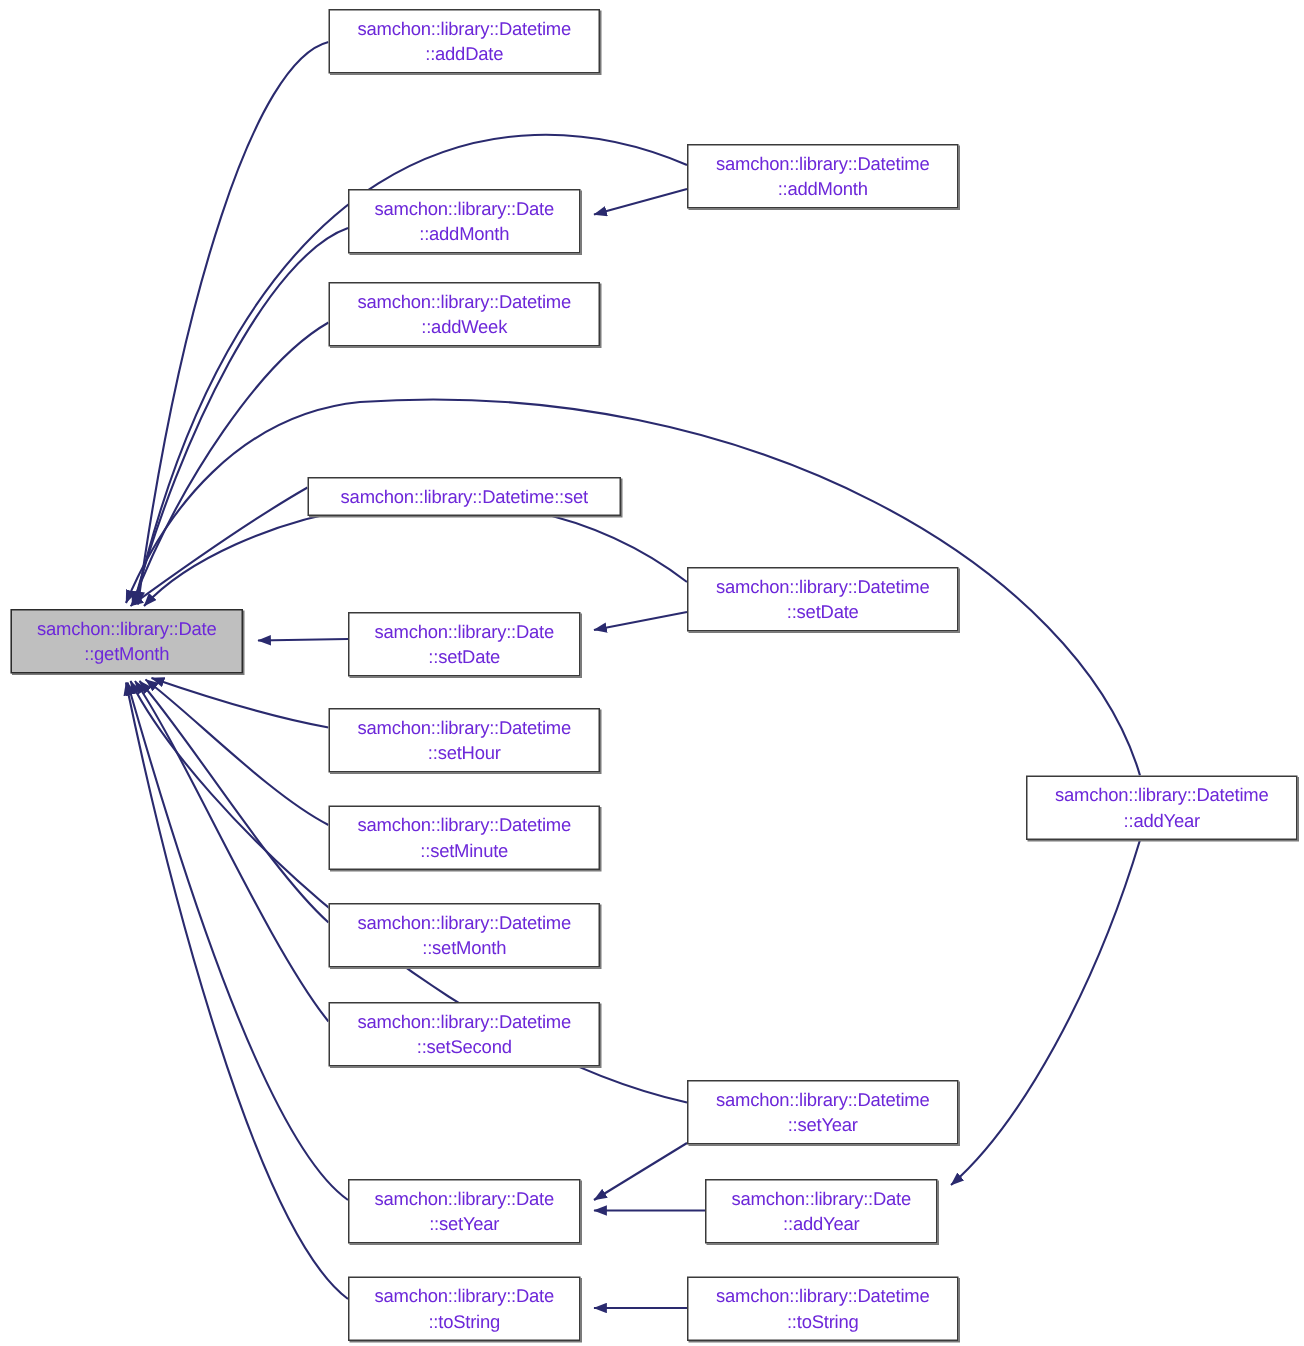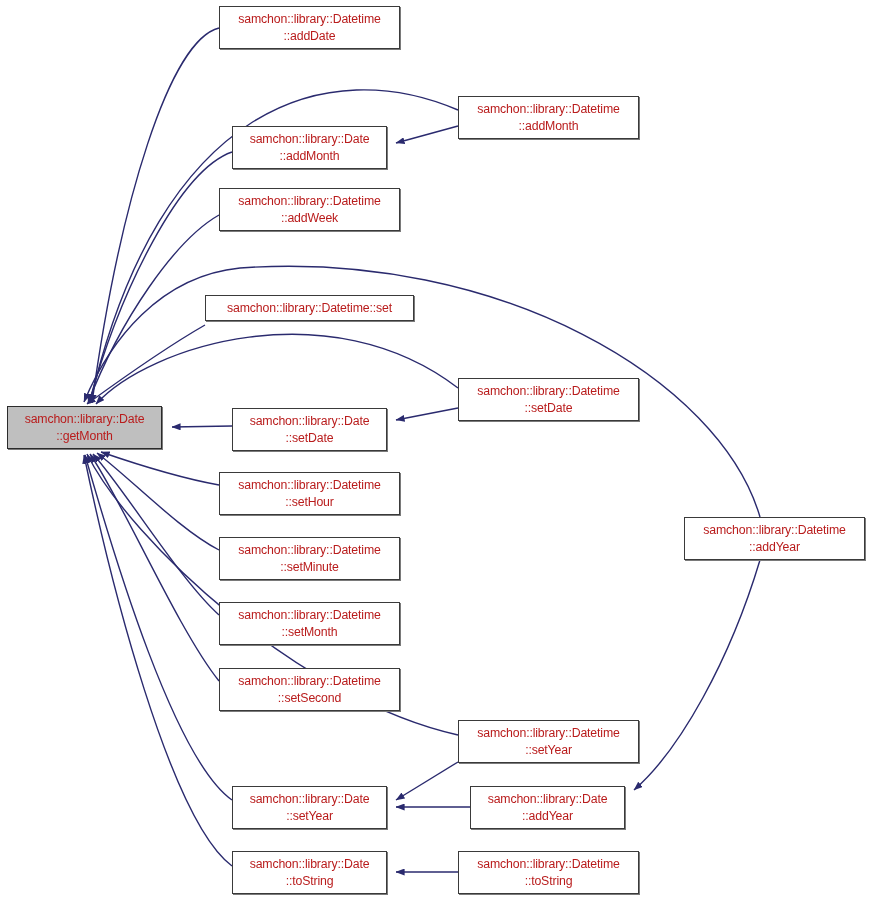--- a/index.html
+++ b/index.html
@@ -29,21 +29,21 @@
   }
   .gnode {
     position: absolute;
     box-sizing: border-box;
     border: 1px solid #3a3a3a;
     background: #ffffff;
     display: flex;
     align-items: center;
     justify-content: center;
     text-align: center;
-    color: #b91c1c;
+    color: #6d28d9;
     font-size: 12.3px;
     line-height: 16.5px;
     letter-spacing: -0.15px;
     white-space: pre-line;
     box-shadow: 1px 1px 0 0 #7a7a7a;
   }
   .gnode.current {
     background: #bfbfbf;
     border-color: #2b2b2b;
   }
@@ -90,21 +90,21 @@
       <div class="gnode current" style="left: 7px; top: 406px; width: 155px; height: 43px;"><span class="lbl">samchon::library::Date
 ::getMonth</span></div>
       <div class="gnode" style="left: 219px; top: 6px; width: 181px; height: 43px;"><span class="lbl">samchon::library::Datetime
 ::addDate</span></div>
       <div class="gnode" style="left: 458px; top: 96px; width: 181px; height: 43px;"><span class="lbl">samchon::library::Datetime
 ::addMonth</span></div>
       <div class="gnode" style="left: 232px; top: 126px; width: 155px; height: 43px;"><span class="lbl">samchon::library::Date
 ::addMonth</span></div>
       <div class="gnode" style="left: 219px; top: 188px; width: 181px; height: 43px;"><span class="lbl">samchon::library::Datetime
 ::addWeek</span></div>
-      <div class="gnode" style="left: 205px; top: 295px; width: 209px; height: 26px;"><span class="lbl">samchon::library::Datetime::set</span></div>
+      <div class="gnode" style="left: 205px; top: 318px; width: 209px; height: 26px;"><span class="lbl">samchon::library::Datetime::set</span></div>
       <div class="gnode" style="left: 458px; top: 378px; width: 181px; height: 43px;"><span class="lbl">samchon::library::Datetime
 ::setDate</span></div>
       <div class="gnode" style="left: 232px; top: 408px; width: 155px; height: 43px;"><span class="lbl">samchon::library::Date
 ::setDate</span></div>
       <div class="gnode" style="left: 219px; top: 472px; width: 181px; height: 43px;"><span class="lbl">samchon::library::Datetime
 ::setHour</span></div>
       <div class="gnode" style="left: 219px; top: 537px; width: 181px; height: 43px;"><span class="lbl">samchon::library::Datetime
 ::setMinute</span></div>
       <div class="gnode" style="left: 219px; top: 602px; width: 181px; height: 43px;"><span class="lbl">samchon::library::Datetime
 ::setMonth</span></div>

